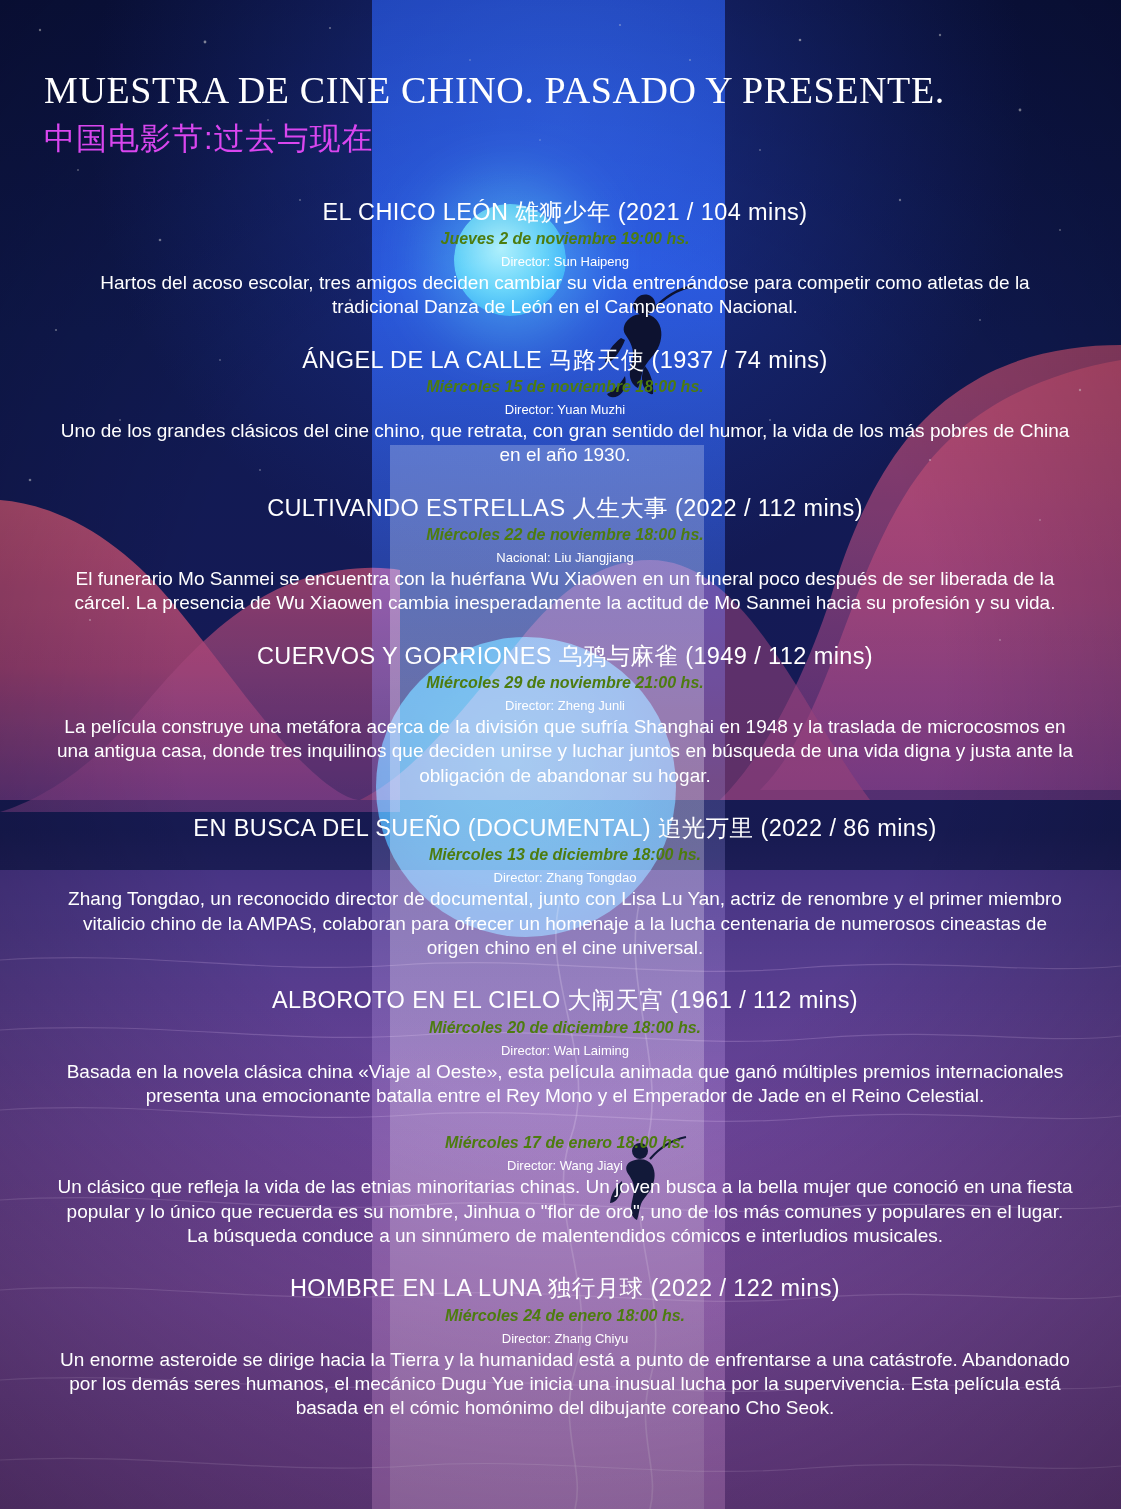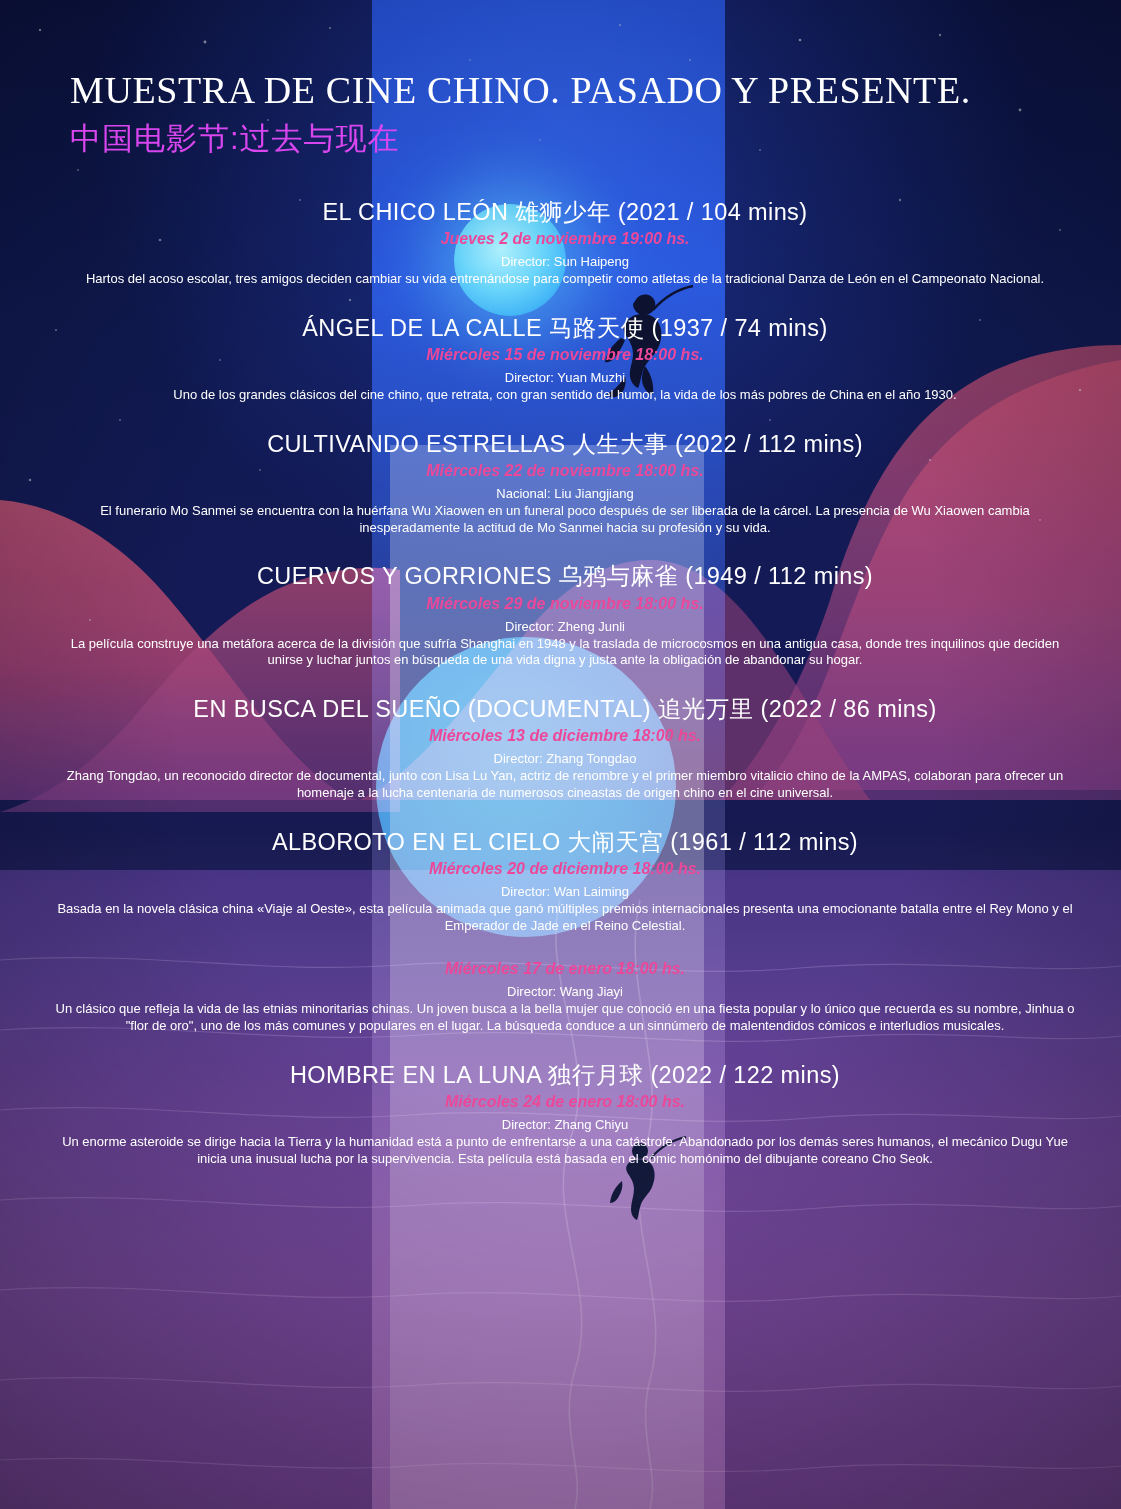--- a/index.html
+++ b/index.html
@@ -125,21 +125,21 @@
 
   
   .content {
     position: relative;
     z-index: 5;
     padding: 0;
     color: #ffffff;
   }
 
   .header {
-    padding: 70px 0 0 70px;
+    padding: 70px 0 0 44px;
   }
   .title-main {
     font-family: "Liberation Serif", serif;
     font-size: 38px;
     letter-spacing: .6px;
     color: #ffffff;
     line-height: 1.1;
     white-space: nowrap;
   }
   .title-cn {
@@ -163,30 +163,30 @@
     font-size: 23.5px;
     letter-spacing: .4px;
     color: #ffffff;
     line-height: 1.25;
     margin-bottom: 3px;
   }
   .film-date {
     font-size: 16px;
     font-weight: bold;
     font-style: italic;
-    color: #ec4899;
+    color: #4d7c0f;
     margin-bottom: 6px;
   }
   .film-director {
     font-size: 13px;
     color: #ffffff;
     margin-bottom: 2px;
   }
   .film-synopsis {
-    font-size: 13px;
+    font-size: 19px;
     line-height: 1.28;
     color: #ffffff;
     max-width: 1020px;
   }
 
   
   .silhouette {
     position: absolute;
     mix-blend-mode: normal;
     pointer-events: none;
@@ -339,21 +339,21 @@
 
       <div class="film">
         <div class="film-title">CULTIVANDO ESTRELLAS 人生大事 (2022 / 112 mins)</div>
         <div class="film-date">Miércoles 22 de noviembre 18:00 hs.</div>
         <div class="film-director">Nacional: Liu Jiangjiang</div>
         <div class="film-synopsis">El funerario Mo Sanmei se encuentra con la huérfana Wu Xiaowen en un funeral poco después de ser liberada de la cárcel. La presencia de Wu Xiaowen cambia inesperadamente la actitud de Mo Sanmei hacia su profesión y su vida.</div>
       </div>
 
       <div class="film">
         <div class="film-title">CUERVOS Y GORRIONES  乌鸦与麻雀 (1949 / 112 mins)</div>
-        <div class="film-date">Miércoles 29 de noviembre 18:00 hs.</div>
+        <div class="film-date">Miércoles 29 de noviembre 21:00 hs.</div>
         <div class="film-director">Director: Zheng Junli</div>
         <div class="film-synopsis">La película construye una metáfora acerca de la división que sufría Shanghai en 1948 y la traslada de microcosmos en una antigua casa, donde tres inquilinos que deciden unirse y luchar juntos en búsqueda de una vida digna y justa ante la obligación de abandonar su hogar.</div>
       </div>
 
       <div class="film">
         <div class="film-title">EN BUSCA DEL SUEÑO (DOCUMENTAL) 追光万里 (2022 / 86 mins)</div>
         <div class="film-date">Miércoles 13 de diciembre 18:00 hs.</div>
         <div class="film-director">Director: Zhang Tongdao</div>
         <div class="film-synopsis">Zhang Tongdao, un reconocido director de documental, junto con Lisa Lu Yan, actriz de renombre y el primer miembro vitalicio chino de la AMPAS, colaboran para ofrecer un homenaje a la lucha centenaria de numerosos cineastas de origen chino en el cine universal.</div>
       </div>

